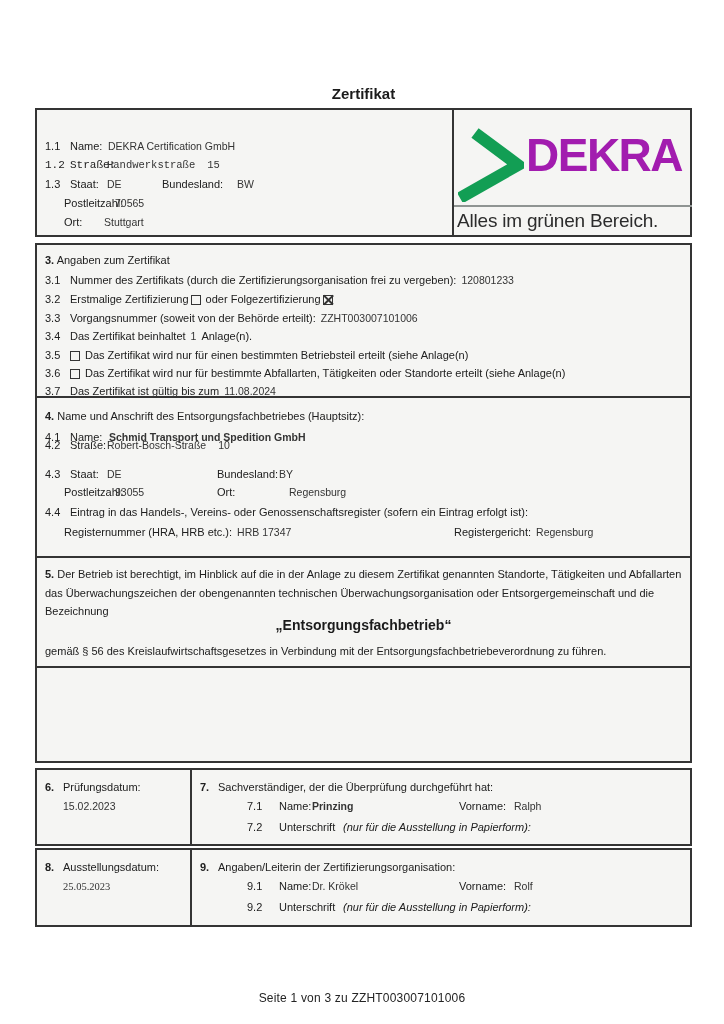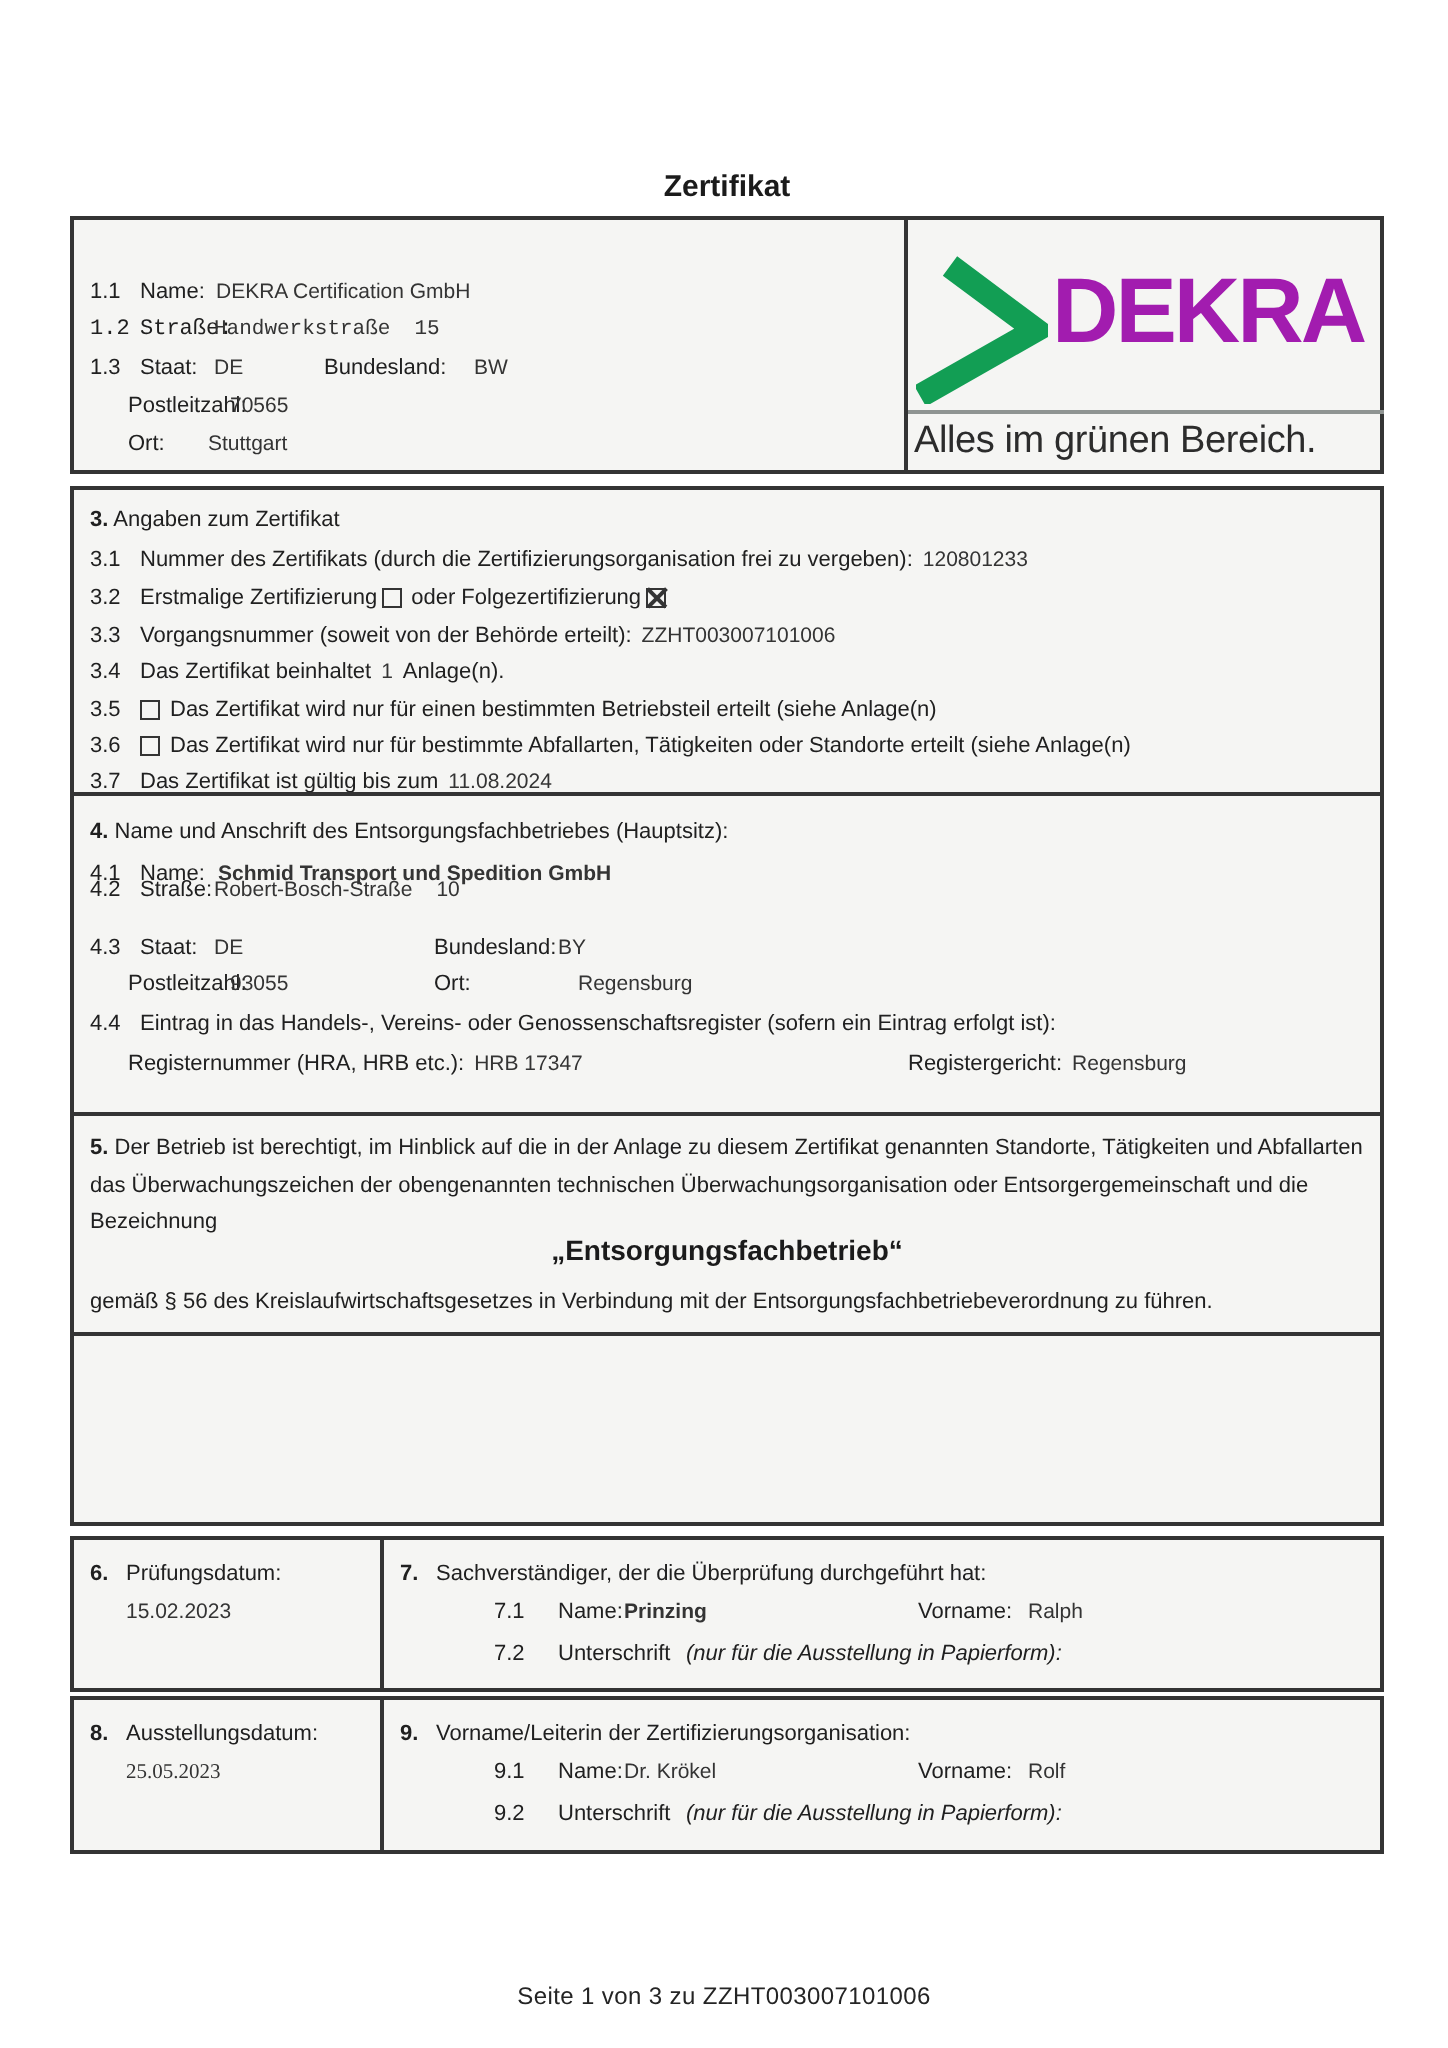--- a/index.html
+++ b/index.html
@@ -167,21 +167,21 @@
   </div>
 
   <div class="box" style="top:848px; height:79px;">
     <div class="vdiv" style="left:153px;"></div>
     <div class="ln" style="top:11px; left:8px;">
       <span class="b num w18">8.</span><span>Ausstellungsdatum:</span>
     </div>
     <div class="ln val" style="top:30px; left:26px;font-family:Liberation Serif, serif;">25.05.2023</div>
 
     <div class="ln" style="top:11px; left:163px;">
-      <span class="b num w18">9.</span><span>Vorname/Leiterin der Zertifizierungsorganisation:</span>
+      <span class="b num w18">9.</span><span>Angaben/Leiterin der Zertifizierungsorganisation:</span>
     </div>
     <div class="ln" style="top:30px; left:0; width:657px; height:13px;">
       <span class="abs" style="left:210px;">9.1</span>
       <span class="abs" style="left:242px;">Name:</span>
       <span class="abs val" style="left:275px;">Dr.  Krökel</span>
       <span class="abs" style="left:422px;">Vorname:</span>
       <span class="abs val" style="left:477px;">Rolf</span>
     </div>
     <div class="ln" style="top:51px; left:0; width:657px; height:13px;">
       <span class="abs" style="left:210px;">9.2</span>

